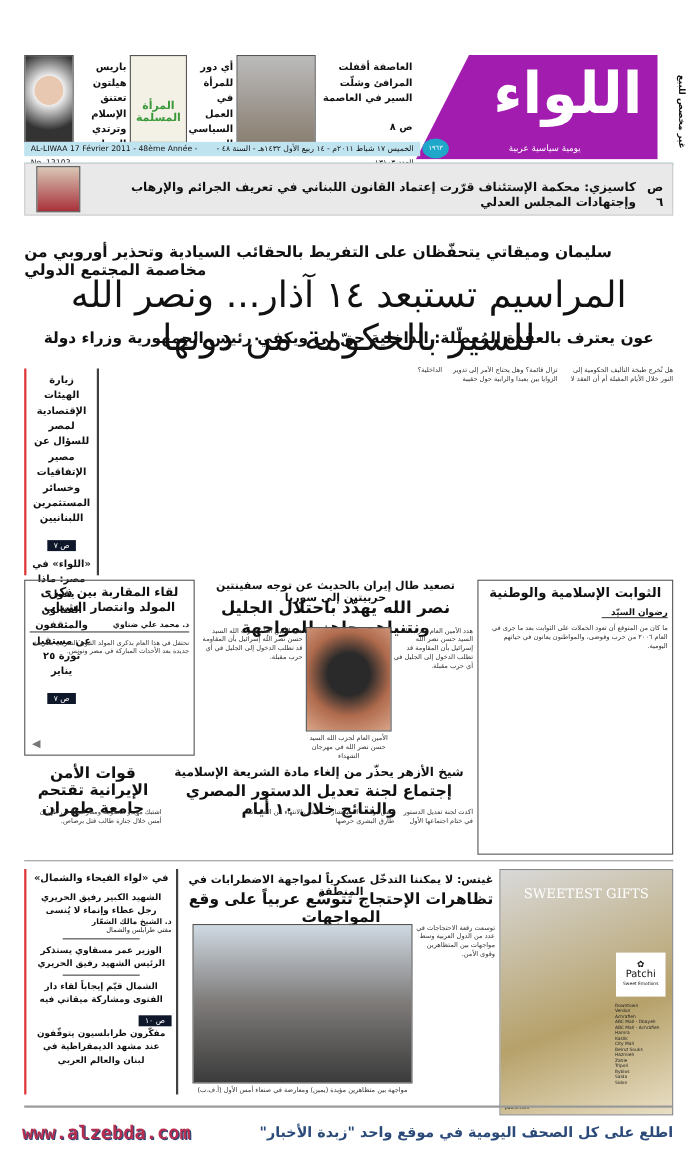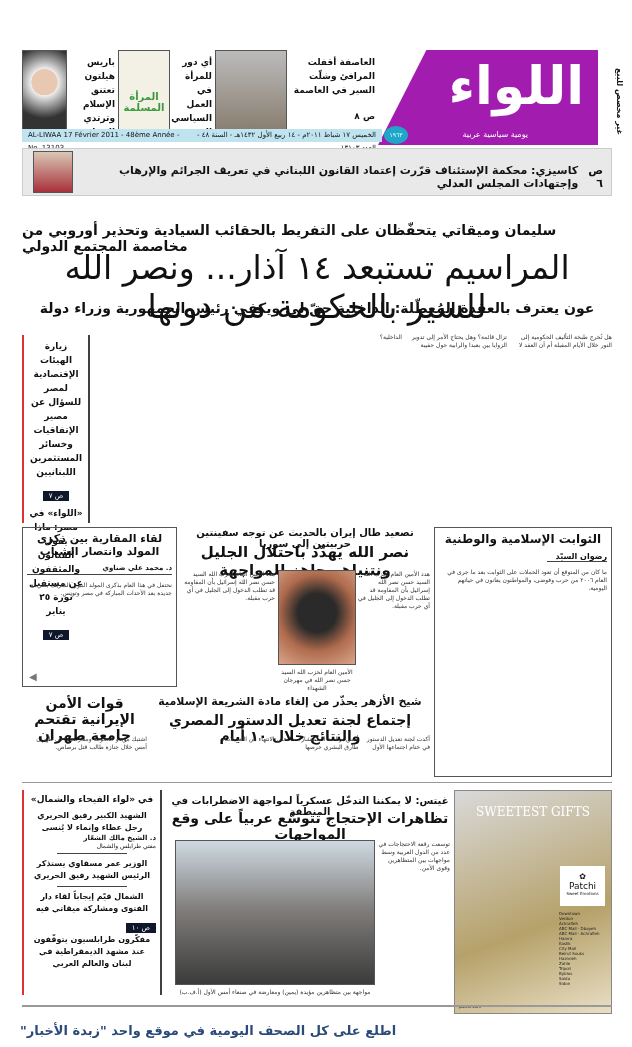--- a/index.html
+++ b/index.html
@@ -159,14 +159,15 @@
       <div>Tripoli</div>
       <div>Byblos</div>
       <div>Saida</div>
       <div>Sidon</div>
     </div>
   <div style="position:absolute;left:4px;bottom:4px;font-size:4px">patchi.com</div>
 </div>
 
 <div class="abs greyline"></div>
 <div class="abs footer">
+  <span class="foot-url">www.alzebda.com</span>
   <span class="foot-ar rtl">اطلع على كل الصحف اليومية في موقع واحد "زبدة الأخبار"</span>
 </div>
 
 </body></html>

